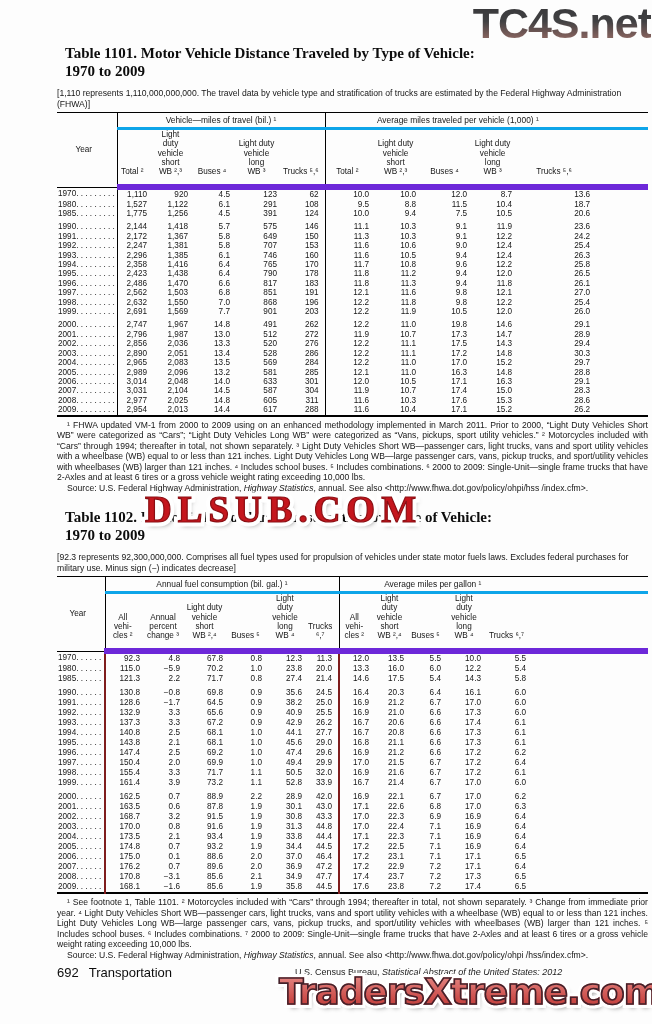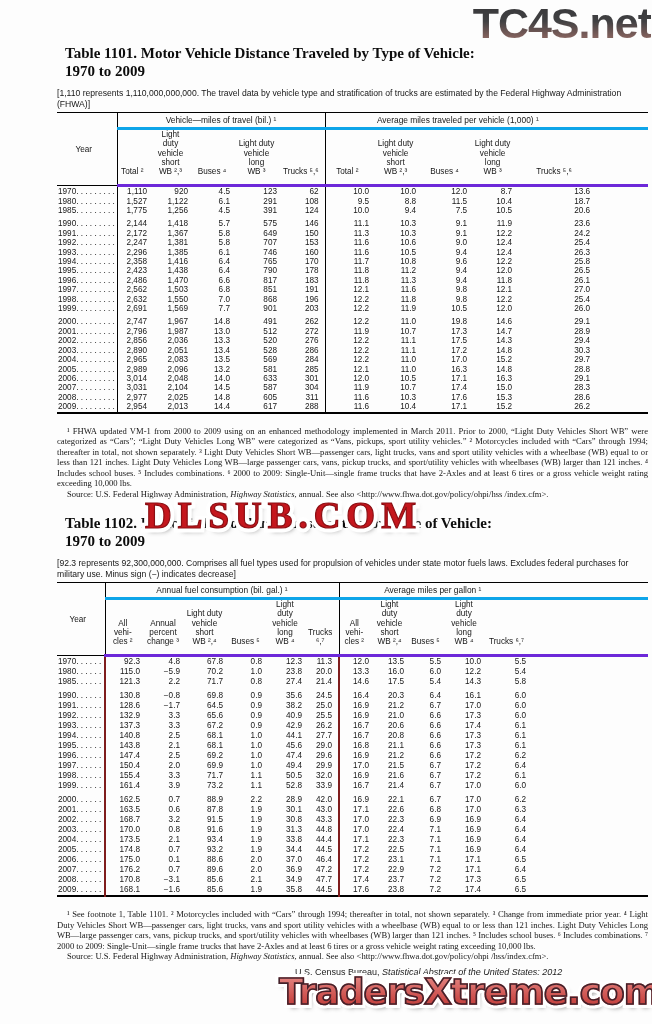--- a/index.html
+++ b/index.html
@@ -14,32 +14,32 @@
 
   table.tbl{border-collapse:collapse;table-layout:fixed;width:591px;
             border-top:1.5px solid #000;border-bottom:2px solid #000;
             font-size:8.2px;margin-top:1px;}
   .tbl th,.tbl td{padding:0 6px 0 0;font-weight:400;}
   .tbl th.group-h{font-size:8.4px;text-align:center;border-bottom:3px solid #0ea5e9;
                   padding:2px 0 2px 0;}
   .tbl th.year-h{text-align:center;vertical-align:middle;border-right:1px solid #000;
                  border-bottom:1px solid #000;}
   .tbl th.colh{vertical-align:bottom;white-space:pre-line;
-               line-height:9.2px;padding-bottom:8px;border-bottom:3px solid #6d28d9;}
+               line-height:9.2px;padding-bottom:8px;border-bottom:6px solid #6d28d9;}
   .tbl th.sep{border-right:1px solid #000;}
   .tbl td{text-align:right;line-height:9.4px;white-space:nowrap;}
   .tbl2 td{line-height:10px;}
   .tbl td.year{text-align:left;overflow:hidden;padding:0 0 0 1px;}
   .tbl1 td.year,.tbl1 td:nth-child(6){border-right:1px solid #000;}
   .tbl2 td.year,.tbl2 td:nth-child(7){border-right:2px solid #7f1d1d;}
   .tbl1 td:last-child,.tbl1 th.lastcol{padding-right:58px;}
   .tbl2 td:last-child,.tbl2 th.lastcol{padding-right:122px;}
   .tbl tr.gap td{padding-top:4px;}
 
-  .footnotes{width:591px;margin-top:12px;font-family:Liberation Serif, serif;}
+  .footnotes{width:591px;margin-top:3px;}
   .footnotes p{margin:0;font-size:8.6px;line-height:10.5px;text-align:justify;
                text-indent:10px;}
   .footnotes p.src{text-indent:10px;}
   .footnotes i{font-style:italic;}
 
   .t2-titlewrap{position:relative;margin-top:15px;}
 
   .pagefoot{margin-top:5px;font-size:13px;color:#0d0d0d;}
   .pagefoot .pgnum{margin-right:10px;}
   .credit{position:absolute;top:967px;left:295px;font-size:9px;color:#222;}
@@ -824,20 +824,21 @@
             <td>6.5</td>
           </tr>
         </tbody>
     </table>
 
     <div class="footnotes">
       <p>¹ See footnote 1, Table 1101. ² Motorcycles included with “Cars” through 1994; thereafter in total, not shown separately. ³ Change from immediate prior year. ⁴ Light Duty Vehicles Short WB—passenger cars, light trucks, vans and sport utility vehicles with a wheelbase (WB) equal to or less than 121 inches. Light Duty Vehicles Long WB—large passenger cars, vans, pickup trucks, and sport/utility vehicles with wheelbases (WB) larger than 121 inches. ⁵ Includes school buses. ⁶ Includes combinations. ⁷ 2000 to 2009: Single-Unit—single frame trucks that have 2-Axles and at least 6 tires or a gross vehicle weight rating exceeding 10,000 lbs.</p>
       <p class="src"><span>Source: U.S. Federal Highway Administration, </span><i>Highway Statistics</i><span>, annual. See also &lt;http://www.fhwa.dot.gov/policy/ohpi /hss/index.cfm&gt;.</span></p>
     </div>
 
+    <div class="pagefoot"><span class="pgnum">692</span><span>Transportation</span></div>
 
   </div>
 
   <div class="credit"><span>U.S. Census Bureau, </span><i>Statistical Abstract of the United States: 2012</i></div>
 
   <div class="wm wm-layered wm-traders">
     <span class="wm-stroke">TradersXtreme.com</span>
     <span class="wm-fill">TradersXtreme.com</span>
   </div>
 

